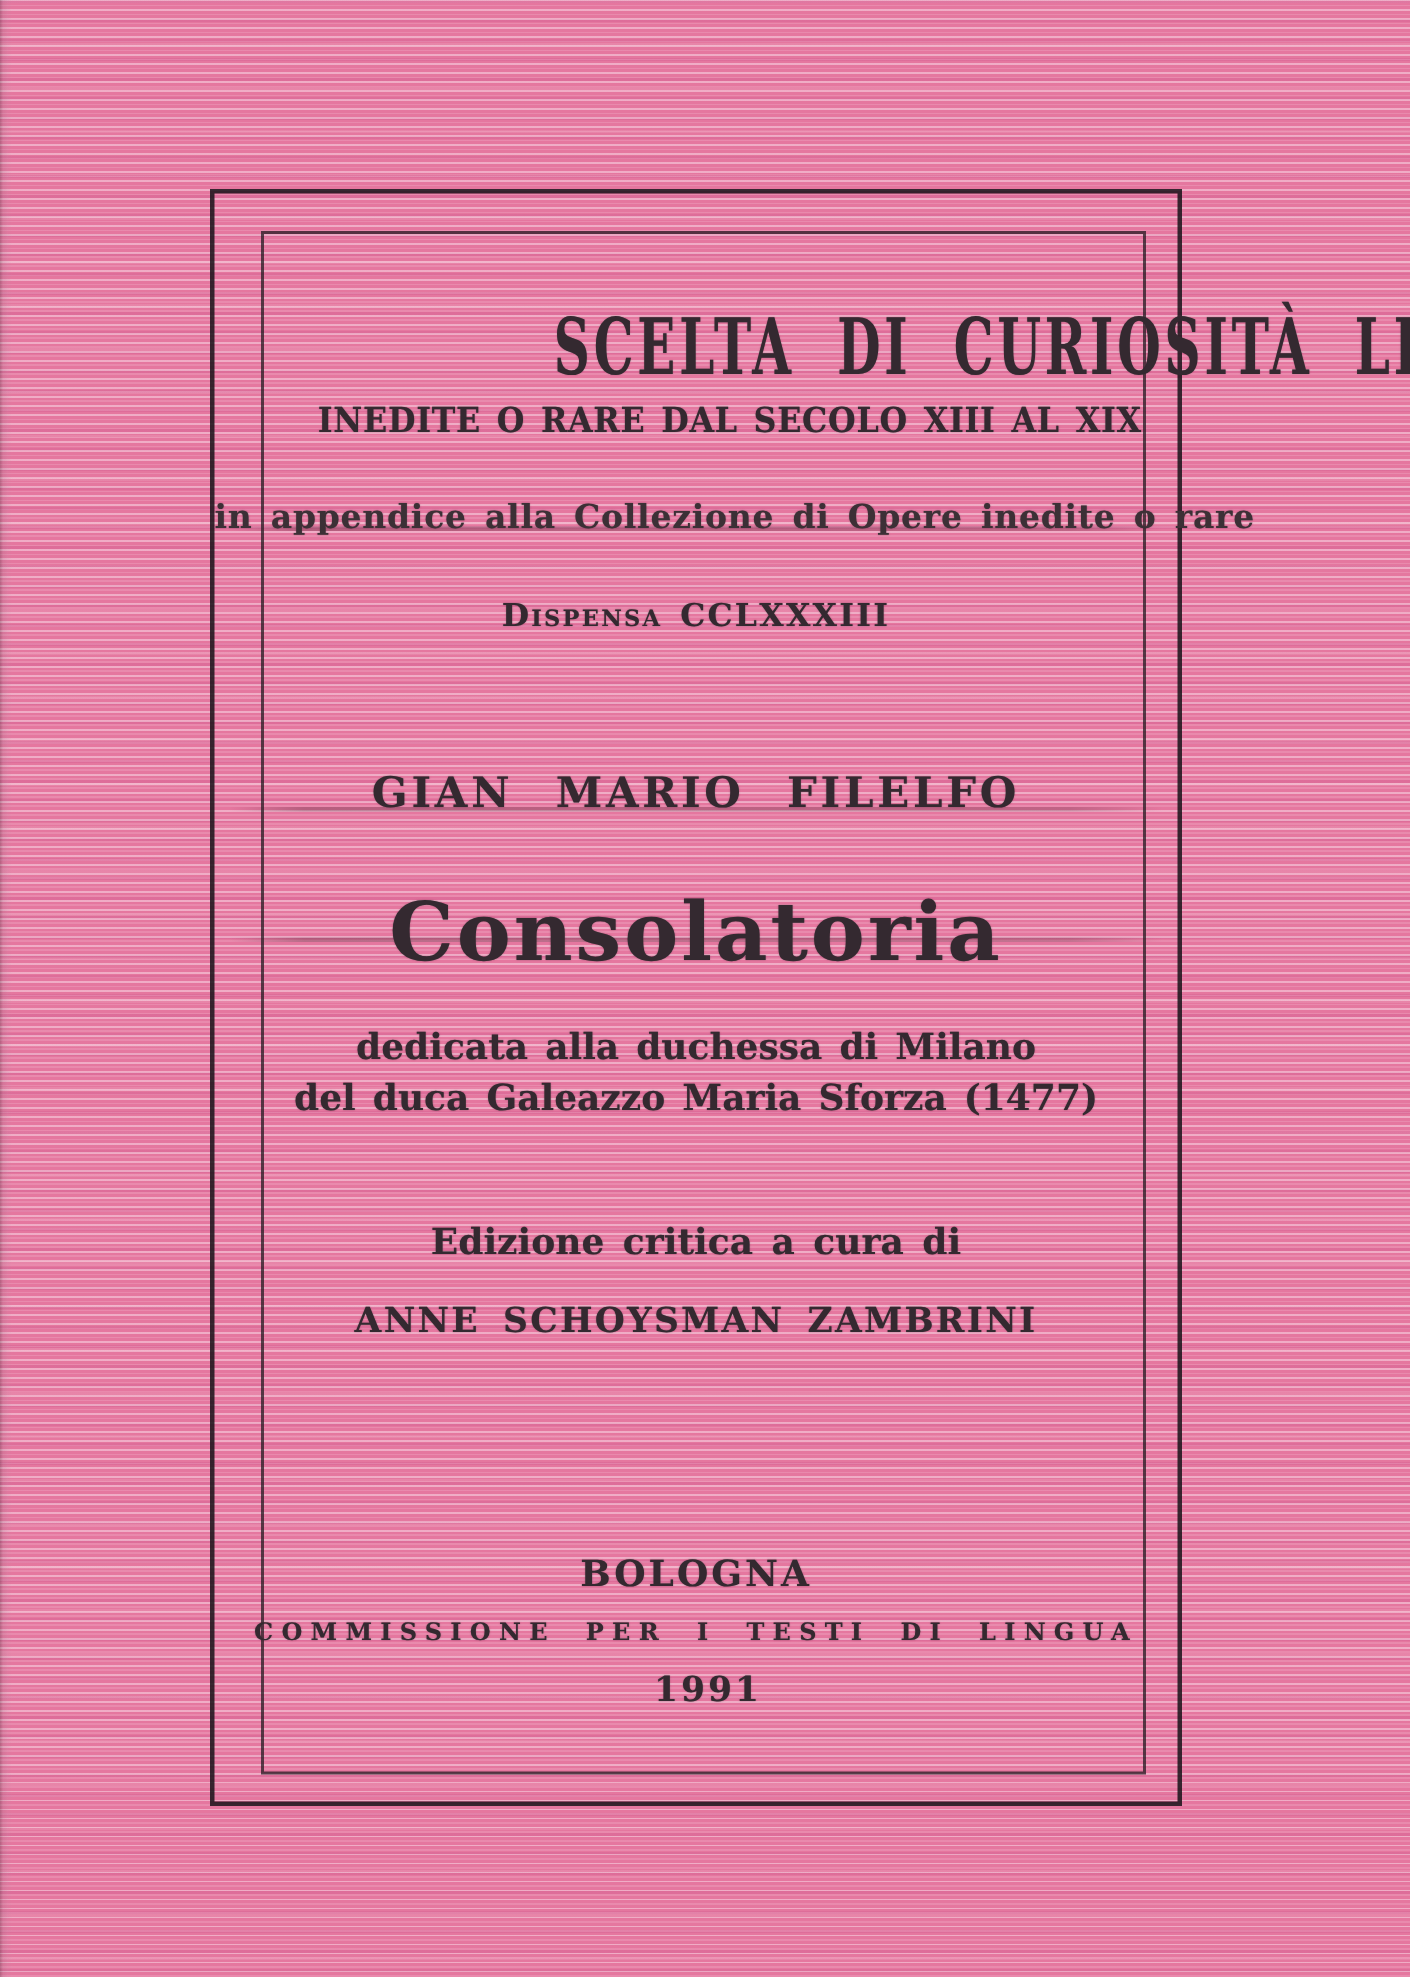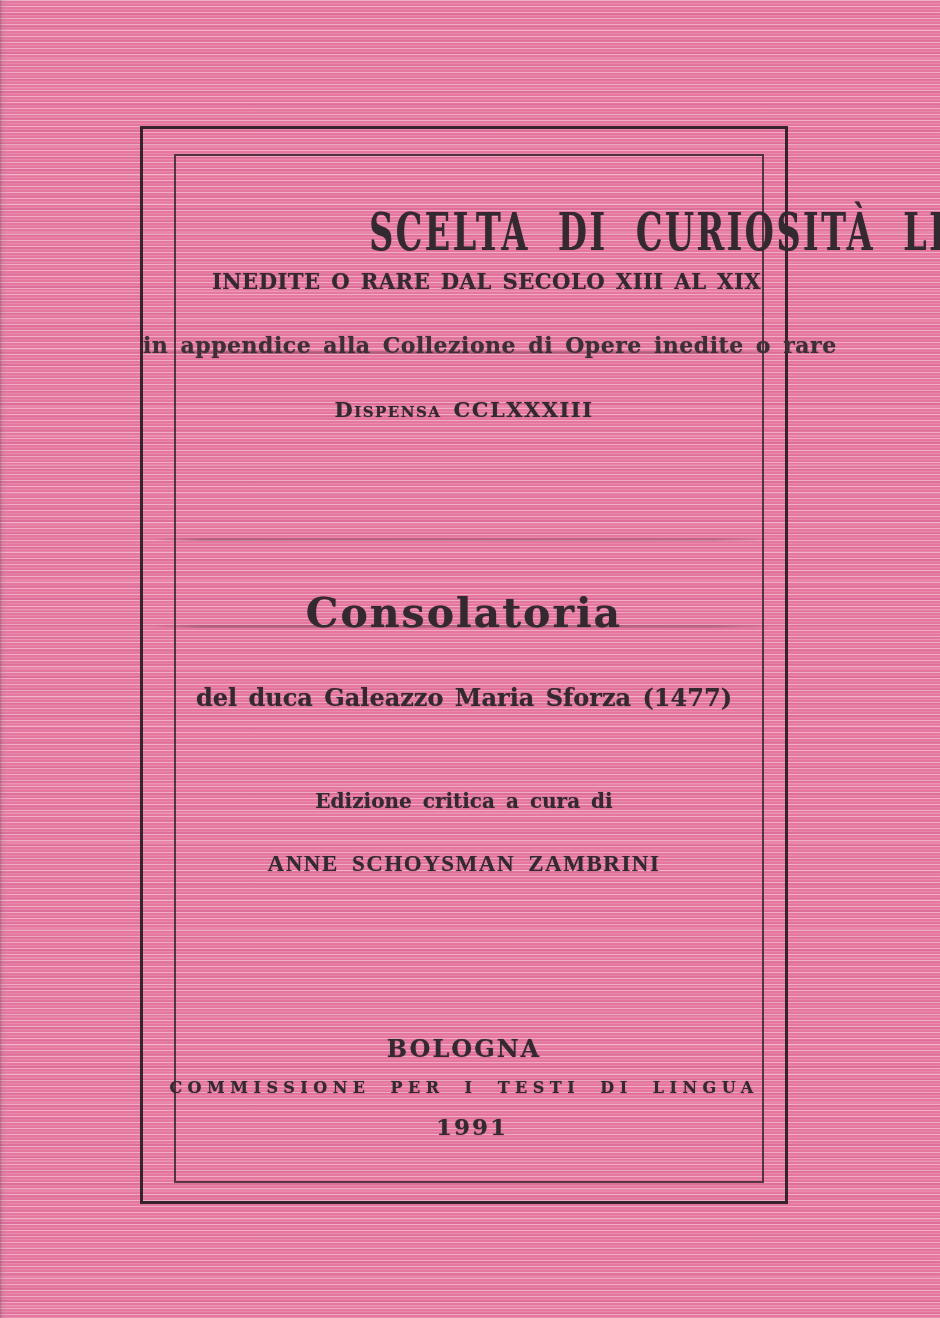--- a/index.html
+++ b/index.html
@@ -131,52 +131,51 @@
   .author {
     top: 383px;
     font-size: 28px;
     font-weight: bold;
     letter-spacing: 2.5px;
     word-spacing: 16px;
   }
 
   .work-title {
     top: 460px;
-    font-size: 41px;
+    font-size: 54px;
     font-weight: bold;
     letter-spacing: 2px;
   }
 
   .dedication {
     position: absolute;
     left: 0; right: 0;
     top: 552px;
     text-align: center;
     color: #342930;
     text-shadow: 0 0 1px rgba(52,41,48,0.55);
     font-size: 24px;
     font-weight: bold;
     line-height: 34px;
     word-spacing: 3px;
   }
 
   .edition-note {
-    top: 660px;
-    font-size: 20px;
+    top: 684px;
+    font-size: 24px;
     font-weight: bold;
     word-spacing: 4px;
   }
 
   .editor {
-    top: 722px;
+    top: 738px;
     font-size: 23px;
     font-weight: bold;
     letter-spacing: 1.5px;
     word-spacing: 6px;
-    font-family: Liberation Serif, serif;
   }
 
   .place {
     top: 905px;
     font-size: 24px;
     font-weight: bold;
     letter-spacing: 2px;
   }
 
   .publisher {
@@ -217,24 +216,26 @@
     <div class="line series-subtitle">
       <span class="condense">INEDITE O RARE DAL SECOLO XIII AL XIX</span>
     </div>
 
     <div class="line issue">
       <span class="issue-label">Dispensa</span><span>CCLXXXIII</span>
     </div>
 
     <div class="line series-note">in appendice alla Collezione di Opere inedite o rare</div>
 
+    <div class="line author">GIAN MARIO FILELFO</div>
 
     <div class="line work-title">Consolatoria</div>
 
     <div class="dedication">
+      <div>dedicata alla duchessa di Milano</div>
       <div>del duca Galeazzo Maria Sforza (1477)</div>
     </div>
 
     <div class="line edition-note">Edizione critica a cura di</div>
 
     <div class="line editor">ANNE SCHOYSMAN ZAMBRINI</div>
 
     <div class="line place">BOLOGNA</div>
 
     <div class="line publisher">COMMISSIONE PER I TESTI DI LINGUA</div>

